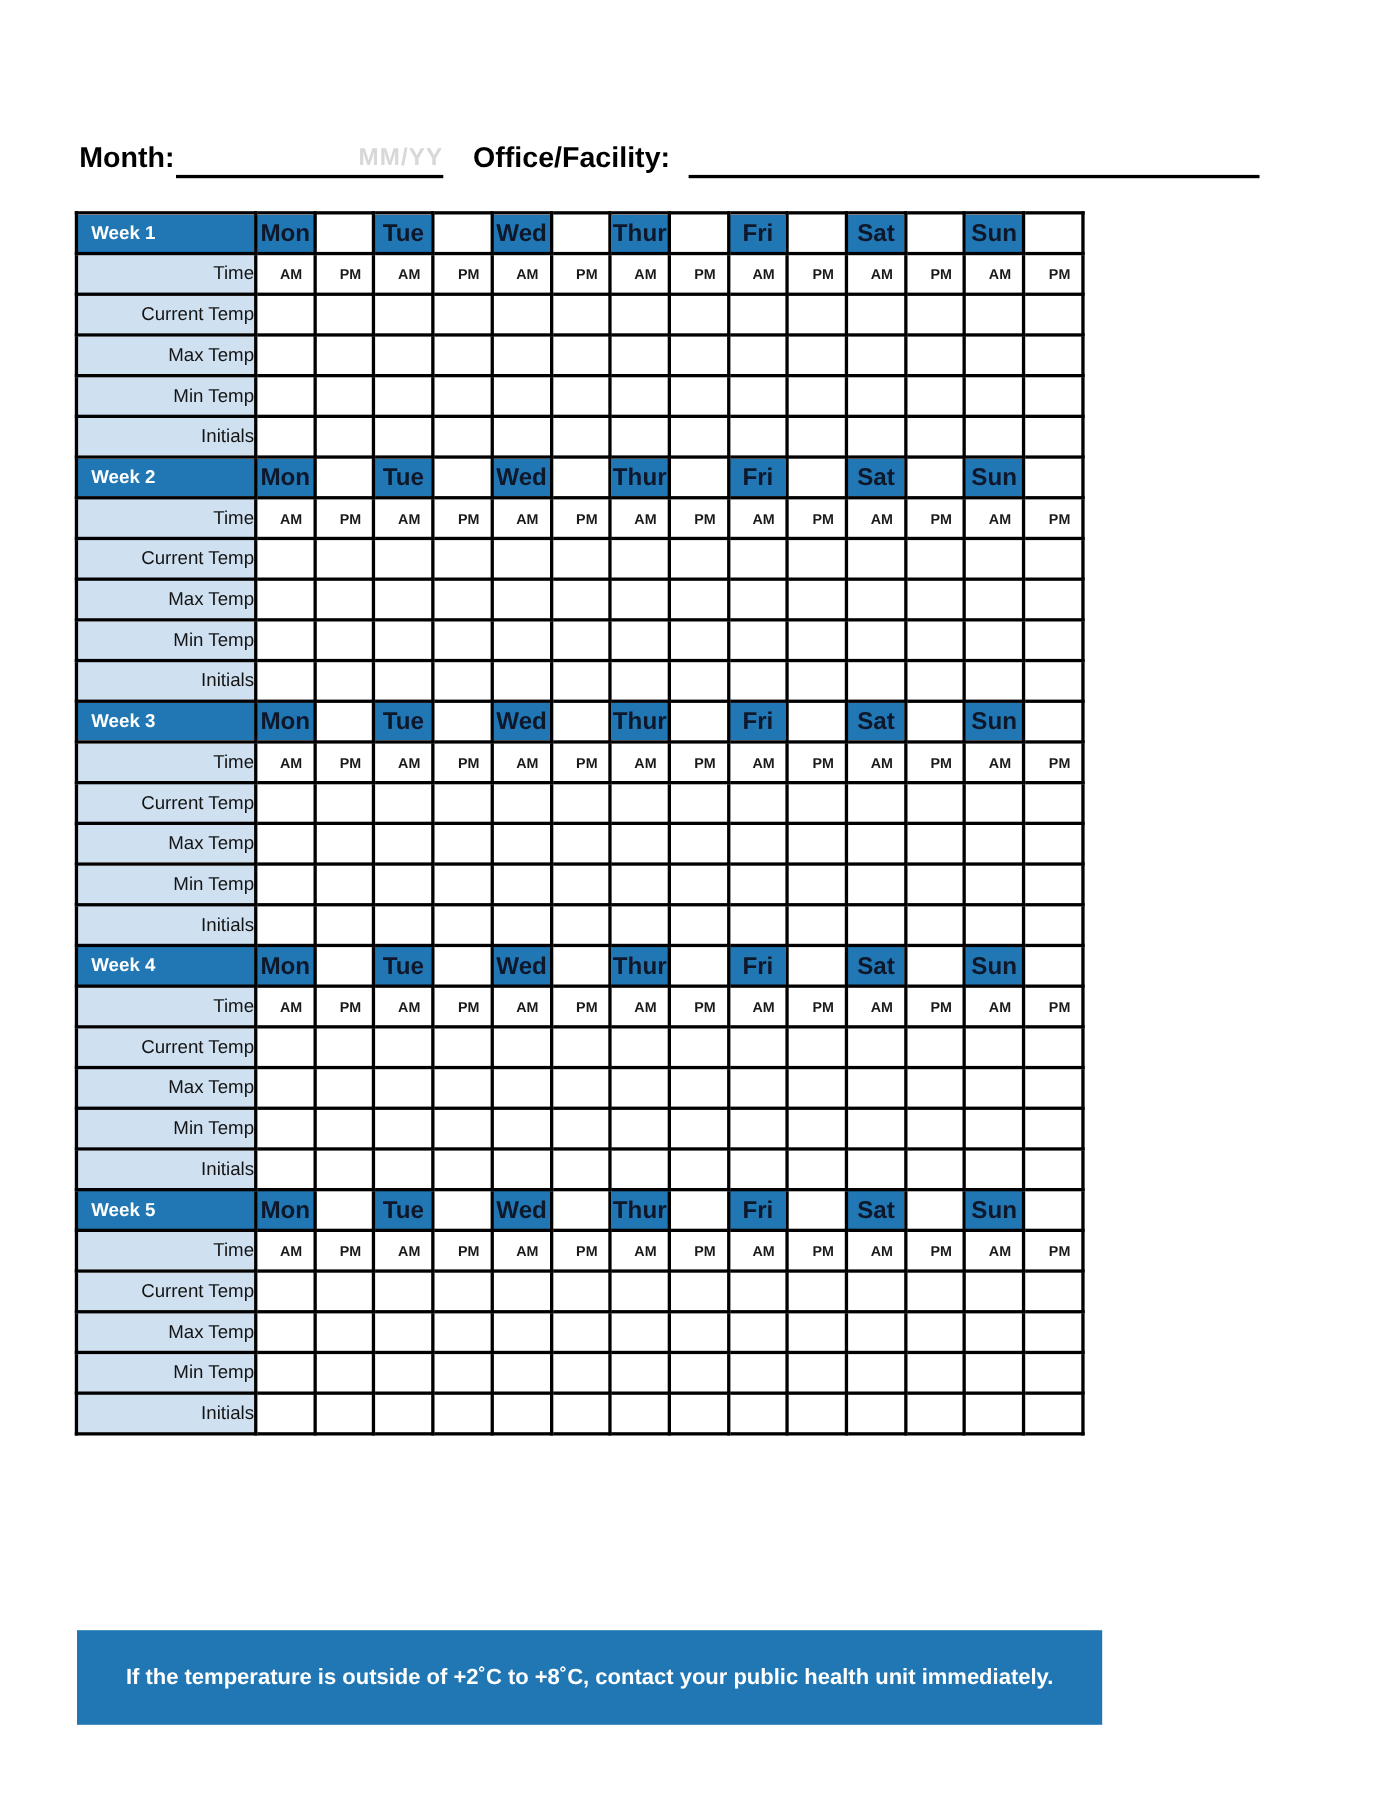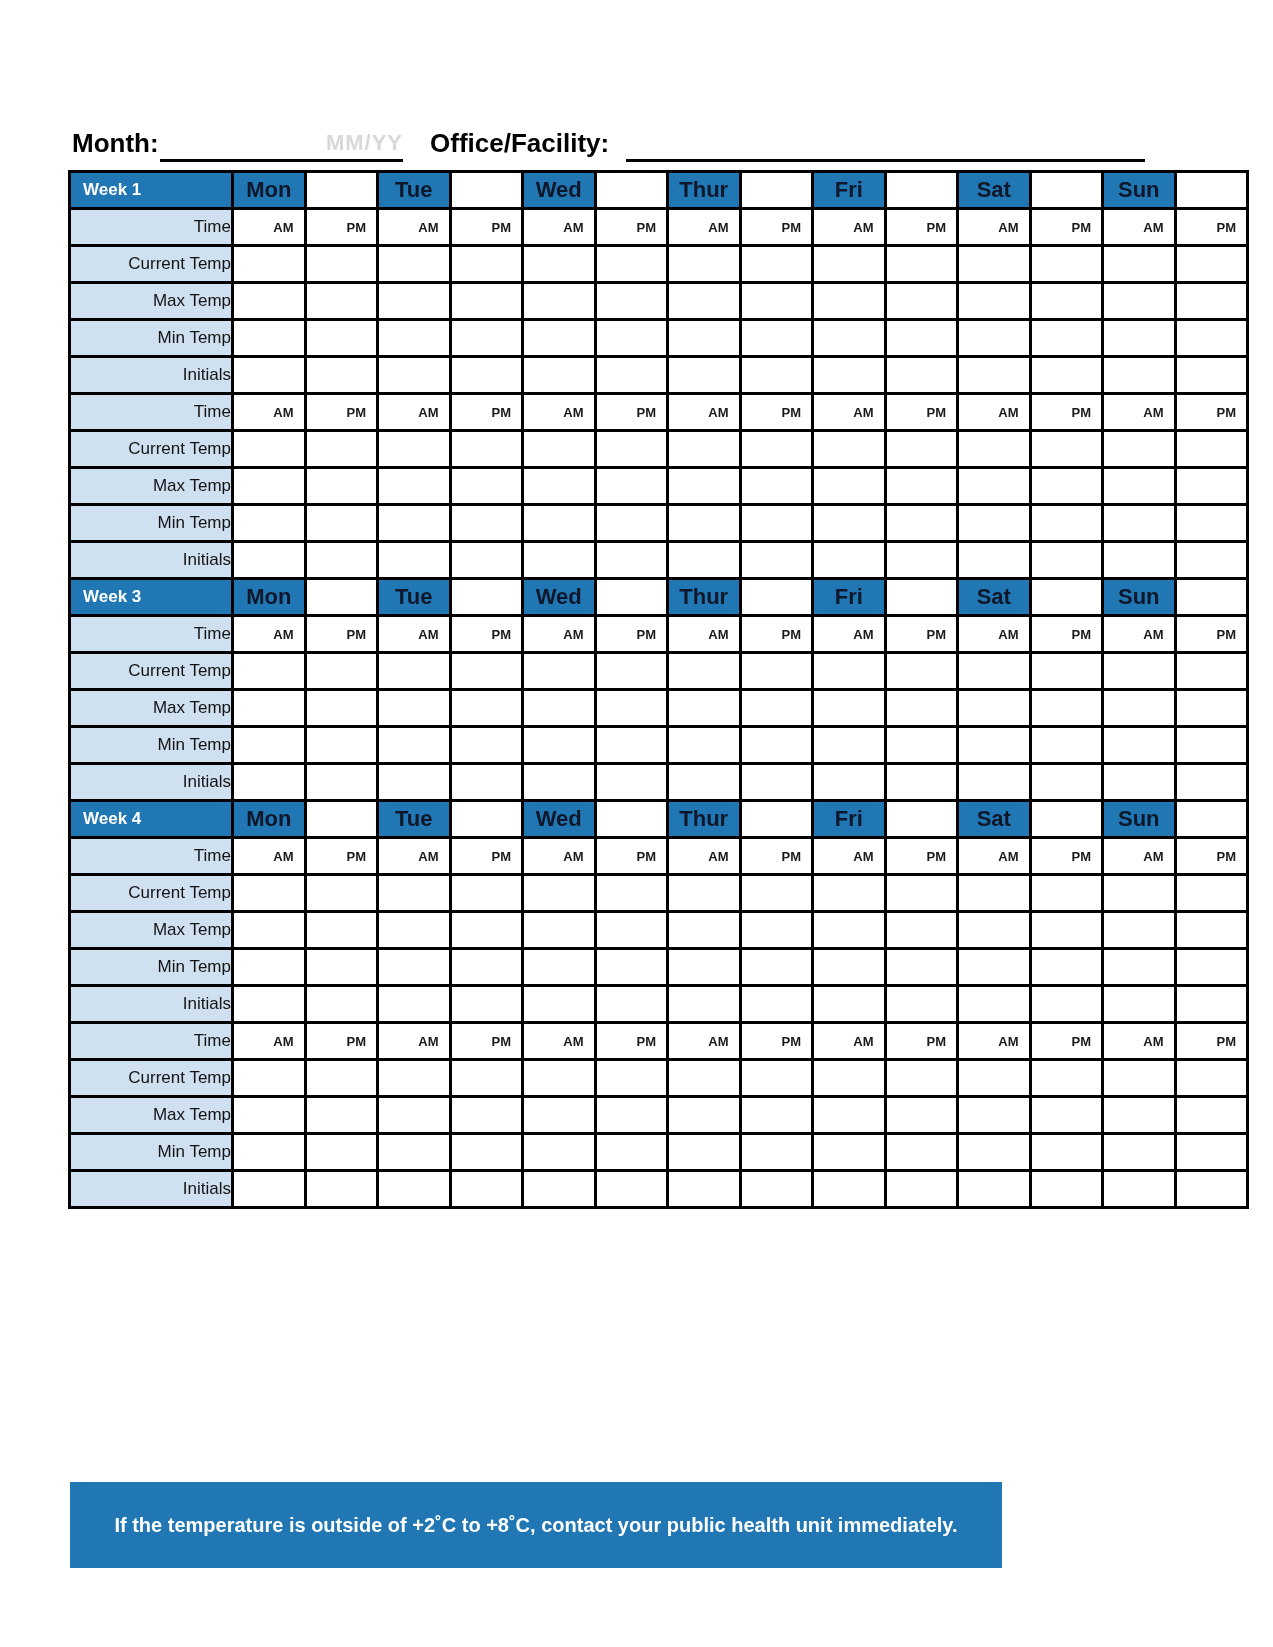--- a/index.html
+++ b/index.html
@@ -29,22 +29,22 @@
     color: #d8d8d8; line-height: 30px;
   }
   .office-input {
     position: absolute; left: 626px; top: 128px;
     width: 519px; height: 34px;
     border-bottom: 3px solid #000;
   }
 
   
   .log-table {
-    position: absolute; left: 68px; top: 170px;
-    width: 1181px;
+    position: absolute; left: 68px; top: 192px;
+    width: 918px;
     border-collapse: collapse;
     table-layout: fixed;
     border: 3px solid #000;
   }
   .log-table col.col-label { width: 163px; }
   .log-table th, .log-table td {
     border: 3px solid #000;
     height: 37px;
     vertical-align: middle;
     overflow: hidden;
@@ -207,20 +207,37 @@
         <td class="entry-cell"></td>
         <td class="entry-cell"></td>
         <td class="entry-cell"></td>
         <td class="entry-cell"></td>
         <td class="entry-cell"></td>
         <td class="entry-cell"></td>
         <td class="entry-cell"></td>
         <td class="entry-cell"></td>
       </tr>
       <tr>
+        <th class="week-label-cell">Week 2</th>
+        <td class="day-header-cell">Mon</td>
+        <td class="day-spacer-cell"></td>
+        <td class="day-header-cell">Tue</td>
+        <td class="day-spacer-cell"></td>
+        <td class="day-header-cell">Wed</td>
+        <td class="day-spacer-cell"></td>
+        <td class="day-header-cell">Thur</td>
+        <td class="day-spacer-cell"></td>
+        <td class="day-header-cell">Fri</td>
+        <td class="day-spacer-cell"></td>
+        <td class="day-header-cell">Sat</td>
+        <td class="day-spacer-cell"></td>
+        <td class="day-header-cell">Sun</td>
+        <td class="day-spacer-cell"></td>
+      </tr>
+      <tr>
         <th class="label-cell">Time</th>
         <td class="ampm-cell">AM</td>
         <td class="ampm-cell">PM</td>
         <td class="ampm-cell">AM</td>
         <td class="ampm-cell">PM</td>
         <td class="ampm-cell">AM</td>
         <td class="ampm-cell">PM</td>
         <td class="ampm-cell">AM</td>
         <td class="ampm-cell">PM</td>
         <td class="ampm-cell">AM</td>
@@ -494,20 +511,37 @@
         <td class="entry-cell"></td>
         <td class="entry-cell"></td>
         <td class="entry-cell"></td>
         <td class="entry-cell"></td>
         <td class="entry-cell"></td>
         <td class="entry-cell"></td>
         <td class="entry-cell"></td>
         <td class="entry-cell"></td>
         <td class="entry-cell"></td>
         <td class="entry-cell"></td>
+      </tr>
+      <tr>
+        <th class="week-label-cell">Week 5</th>
+        <td class="day-header-cell">Mon</td>
+        <td class="day-spacer-cell"></td>
+        <td class="day-header-cell">Tue</td>
+        <td class="day-spacer-cell"></td>
+        <td class="day-header-cell">Wed</td>
+        <td class="day-spacer-cell"></td>
+        <td class="day-header-cell">Thur</td>
+        <td class="day-spacer-cell"></td>
+        <td class="day-header-cell">Fri</td>
+        <td class="day-spacer-cell"></td>
+        <td class="day-header-cell">Sat</td>
+        <td class="day-spacer-cell"></td>
+        <td class="day-header-cell">Sun</td>
+        <td class="day-spacer-cell"></td>
       </tr>
       <tr>
         <th class="label-cell">Time</th>
         <td class="ampm-cell">AM</td>
         <td class="ampm-cell">PM</td>
         <td class="ampm-cell">AM</td>
         <td class="ampm-cell">PM</td>
         <td class="ampm-cell">AM</td>
         <td class="ampm-cell">PM</td>
         <td class="ampm-cell">AM</td>

